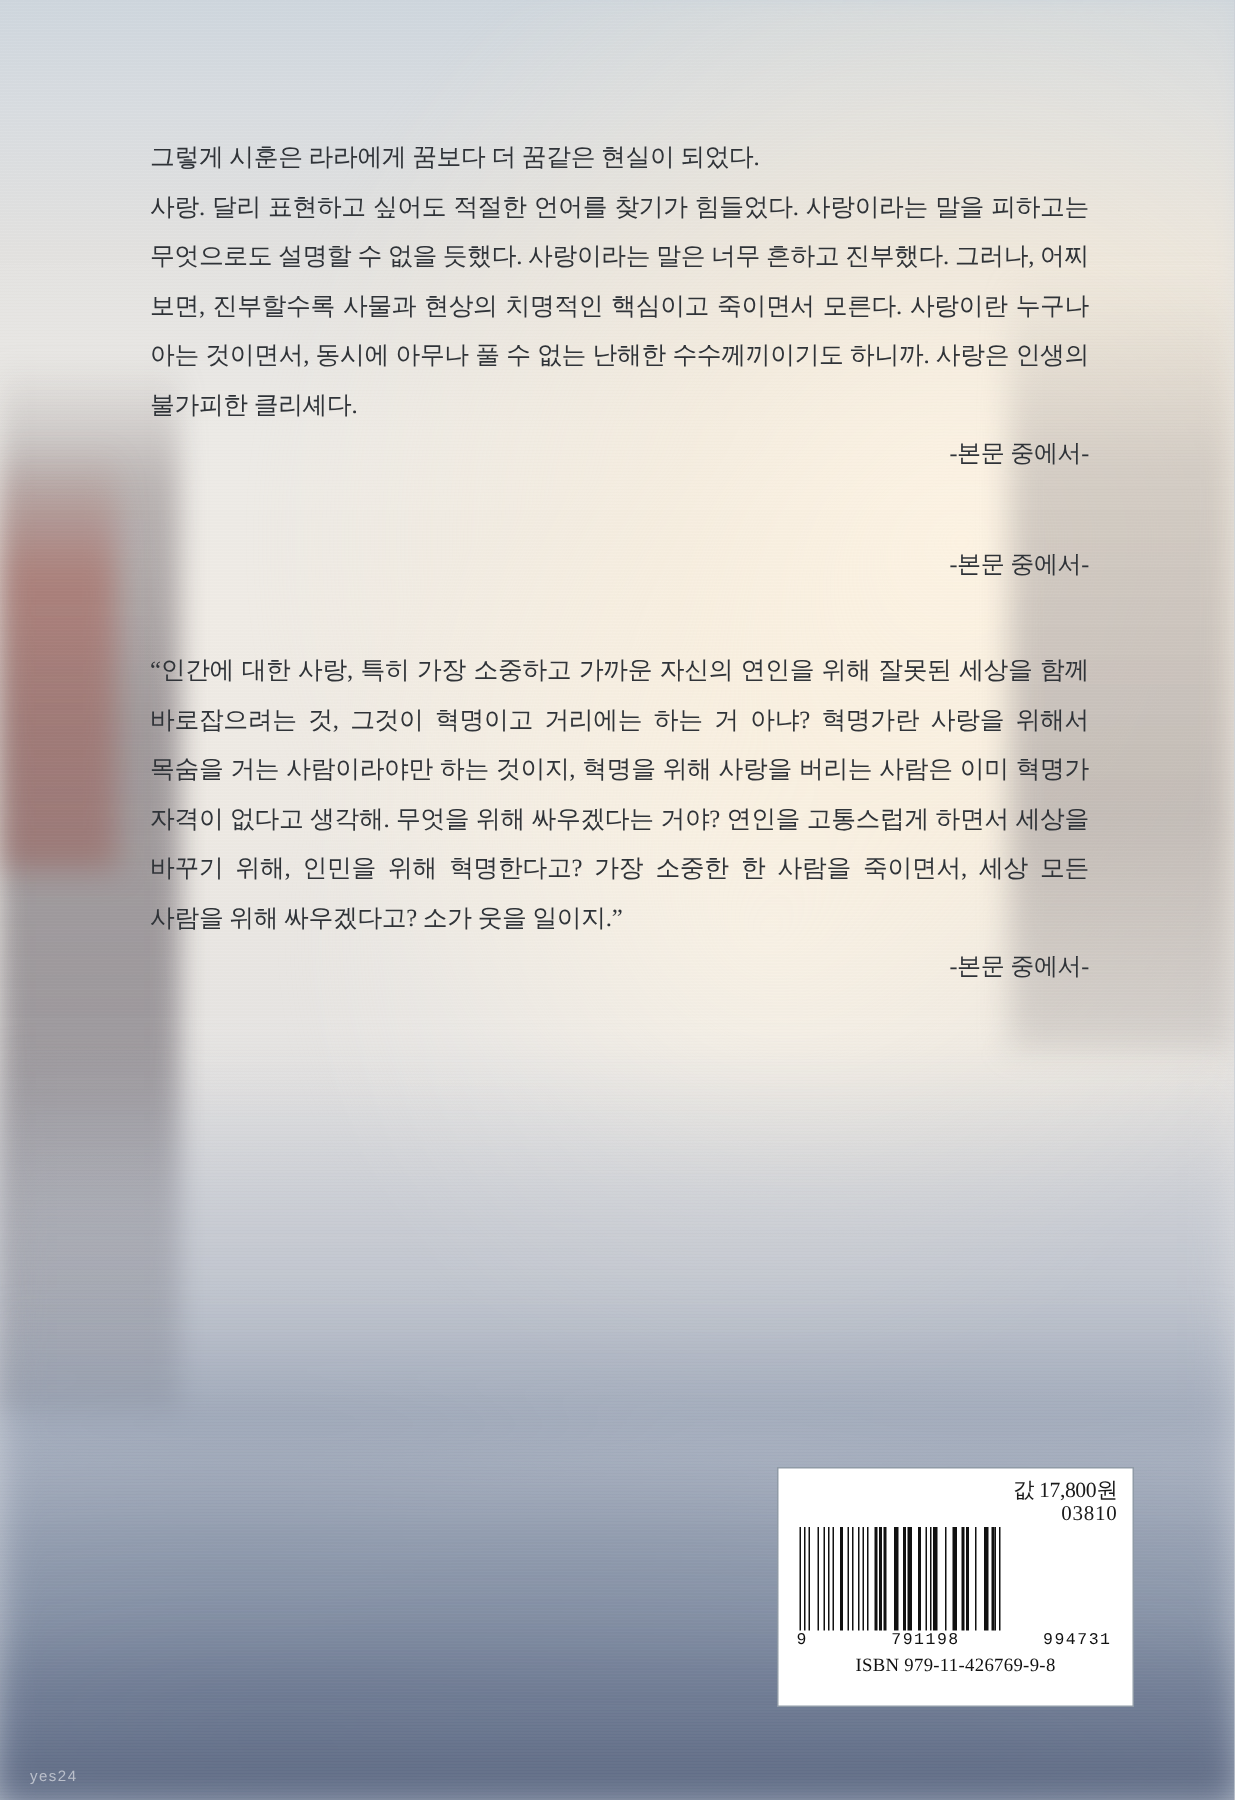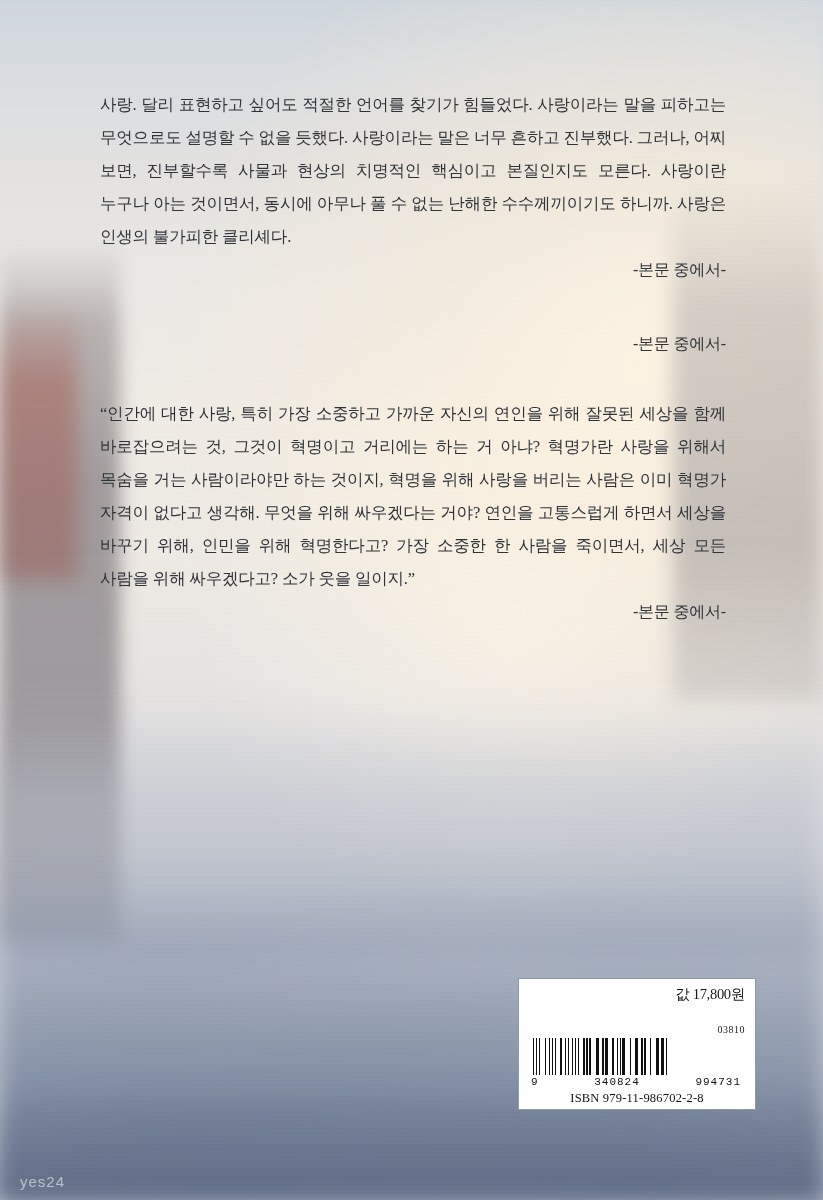--- a/index.html
+++ b/index.html
@@ -125,45 +125,44 @@
   }
   .block-gap-1 { height: 42px; }
   .block-gap-2 { height: 38px; }
 
   
   .barcode-card {
     position: absolute;
     left: 518px;
     top: 978px;
     width: 238px;
-    height: 132px;
+    height: 160px;
     background: #ffffff;
     border: 1px solid #8f9aa6;
     box-sizing: border-box;
-    padding: 6px 10px 3px 10px;
+    padding: 6px 10px 19px 10px;
     display: flex;
     flex-direction: column;
   }
   .price {
     text-align: right;
     font-size: 14.5px;
     color: #1a1a1a;
     letter-spacing: -0.3px;
     line-height: 18px;
     margin-bottom: 1px;
   }
   .addon-row {
     display: flex;
     justify-content: flex-end;
-    font-size: 10px;
+    font-size: 14px;
     color: #1a1a1a;
     letter-spacing: 0.5px;
     line-height: 12px;
     margin-bottom: 2px;
-    margin-top: 20px;
   }
   .bars {
     height: 78px;
     display: flex;
     align-items: stretch;
     gap: 0;
     margin: 0 2px 0 4px;
   }
   .bar { background: #111111; }
   .sp { background: transparent; }
@@ -183,21 +182,21 @@
     color: #111;
     letter-spacing: 0.2px;
     margin-top: 2px;
   }
 
   
   .watermark {
     position: absolute;
     left: 20px;
     bottom: 10px;
-    font-size: 15px;
+    font-size: 10px;
     color: rgba(255,255,255,0.55);
     letter-spacing: 1px;
     font-family: "Liberation Sans", sans-serif;
   }
 </style>
 </head>
 <body>
 
 <div class="page">
 
@@ -205,21 +204,21 @@
   <div class="bg-left-tower"></div>
   <div class="bg-left-red"></div>
   <div class="bg-right-building"></div>
   <div class="bg-horizon"></div>
   <div class="bg-bottom"></div>
   <div class="bg-bottom-dark"></div>
   <div class="bg-layer bg-grain"></div>
 
   <div class="content">
 
-    <p class="excerpt"><span>사랑. 달리 표현하고 싶어도 적절한 언어를 찾기가 힘들었다. 사랑이라는 말을 피하고는 무엇으로도 설명할 수 없을 듯했다. 사랑이라는 말은 너무 흔하고 진부했다. 그러나, 어찌 보면, 진부할수록 사물과 현상의 치명적인 핵심이고 본질인지도 모른다. 사랑이란 누구나 아는 것이면서, 동시에 아무나 풀 수 없는 난해한 수수께끼이기도 하니까. 사랑은 인생의 불가피한 클리셰다.</span></p>
+    <p class="excerpt"><span class="first-line">그렇게 시훈은 라라에게 꿈보다 더 꿈같은 현실이 되었다.</span><span>사랑. 달리 표현하고 싶어도 적절한 언어를 찾기가 힘들었다. 사랑이라는 말을 피하고는 무엇으로도 설명할 수 없을 듯했다. 사랑이라는 말은 너무 흔하고 진부했다. 그러나, 어찌 보면, 진부할수록 사물과 현상의 치명적인 핵심이고 죽이면서 모른다. 사랑이란 누구나 아는 것이면서, 동시에 아무나 풀 수 없는 난해한 수수께끼이기도 하니까. 사랑은 인생의 불가피한 클리셰다.</span></p>
     <p class="attribution">-본문 중에서-</p>
 
     <div class="block-gap-1"></div>
 
     <p class="attribution">-본문 중에서-</p>
 
     <div class="block-gap-2"></div>
 
     <p class="excerpt">“인간에 대한 사랑, 특히 가장 소중하고 가까운 자신의 연인을 위해 잘못된 세상을 함께 바로잡으려는 것, 그것이 혁명이고 거리에는 하는 거 아냐? 혁명가란 사랑을 위해서 목숨을 거는 사람이라야만 하는 것이지, 혁명을 위해 사랑을 버리는 사람은 이미 혁명가 자격이 없다고 생각해. 무엇을 위해 싸우겠다는 거야? 연인을 고통스럽게 하면서 세상을 바꾸기 위해, 인민을 위해 혁명한다고? 가장 소중한 한 사람을 죽이면서, 세상 모든 사람을 위해 싸우겠다고? 소가 웃을 일이지.”</p>
     <p class="attribution">-본문 중에서-</p>
@@ -289,20 +288,20 @@
         <div class="sp" style="width: 4.35px; flex: 0 0 auto;"></div>
         <div class="bar" style="width: 2.9px; flex: 0 0 auto; background: rgb(17, 17, 17);"></div>
         <div class="sp" style="width: 2.9px; flex: 0 0 auto;"></div>
         <div class="bar" style="width: 1.45px; flex: 0 0 auto; background: rgb(17, 17, 17);"></div>
         <div class="bar" style="width: 1.45px; flex: 0 0 auto; background: rgb(17, 17, 17);"></div>
         <div class="sp" style="width: 1.45px; flex: 0 0 auto;"></div>
         <div class="bar" style="width: 1.45px; flex: 0 0 auto; background: rgb(17, 17, 17);"></div>
       </div>
     <div class="ean-digits">
       <span>9</span>
-      <span>340824</span>
+      <span>791198</span>
       <span>994731</span>
     </div>
-    <div class="isbn-line">ISBN 979-11-986702-2-8</div>
+    <div class="isbn-line">ISBN 979-11-426769-9-8</div>
   </div>
 
   <div class="watermark">yes24</div>
 </div>
 
 </body></html>

